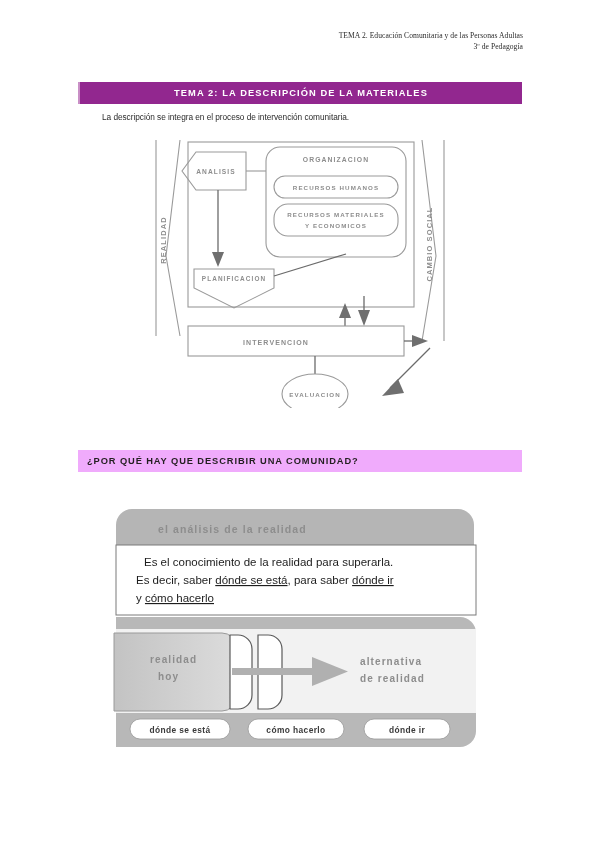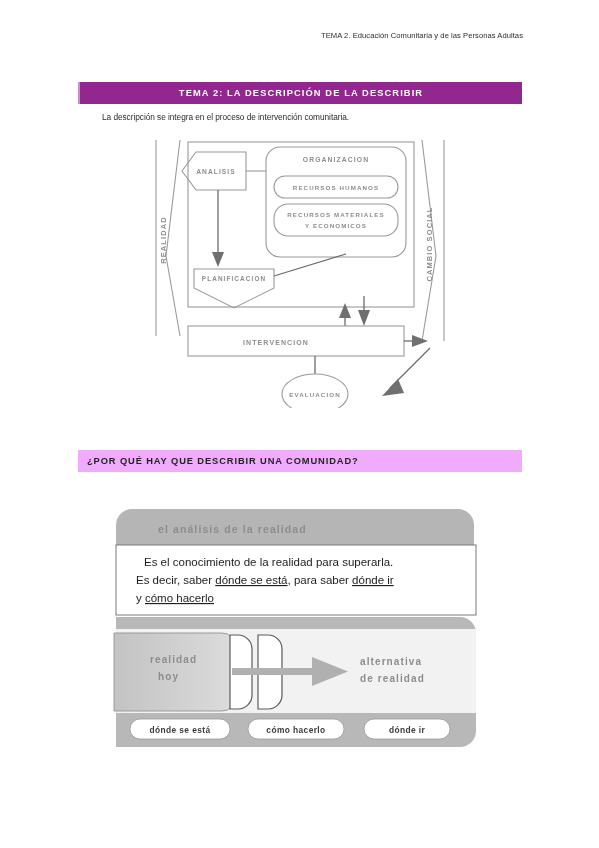--- a/index.html
+++ b/index.html
@@ -19,20 +19,21 @@
   
   .doc-header {
     position: absolute;
     top: 30px;
     right: 76px;
     text-align: right;
     font-size: 7.6px;
     line-height: 1.45;
     color: #2b2b2b;
     letter-spacing: 0.05px;
+    font-family: Liberation Serif, serif;
   }
 
   
   .banner {
     position: absolute;
     left: 78px;
     width: 444px;
     box-sizing: border-box;
     height: 22px;
     line-height: 22px;
@@ -102,23 +103,24 @@
   }
   .stroke-g { fill: none; stroke: #9a9a9a; stroke-width: 1.1; }
   .stroke-d { fill: none; stroke: #6b6b6b; stroke-width: 1.3; }
   .fill-arrow { fill: #6f6f6f; }
 </style>
 </head>
 <body>
 
 <div class="doc-header">
   <div>TEMA 2. Educación Comunitaria y de las Personas Adultas</div>
+  <div>3º de Pedagogía</div>
 </div>
 
-<div class="banner banner-purple">TEMA 2: LA DESCRIPCIÓN DE LA DESCRIBIR</div>
+<div class="banner banner-purple">TEMA 2: LA DESCRIPCIÓN DE LA MATERIALES</div>
 
 <div class="intro-line">La descripción se integra en el proceso de intervención comunitaria.</div>
 
 <div class="fig1">
 <svg width="300" height="272" viewBox="0 0 300 272" xmlns="http://www.w3.org/2000/svg">
 
   <path class="stroke-g" d="M6,4 L6,200 M30,4 L16,120 L30,200"></path>
   <text class="fig-label" x="16" y="104" font-size="7.5" transform="rotate(-90 16 104)" text-anchor="middle">REALIDAD</text>
 
   <path class="stroke-g" d="M272,4 L286,120 L272,205 M294,4 L294,205"></path>

